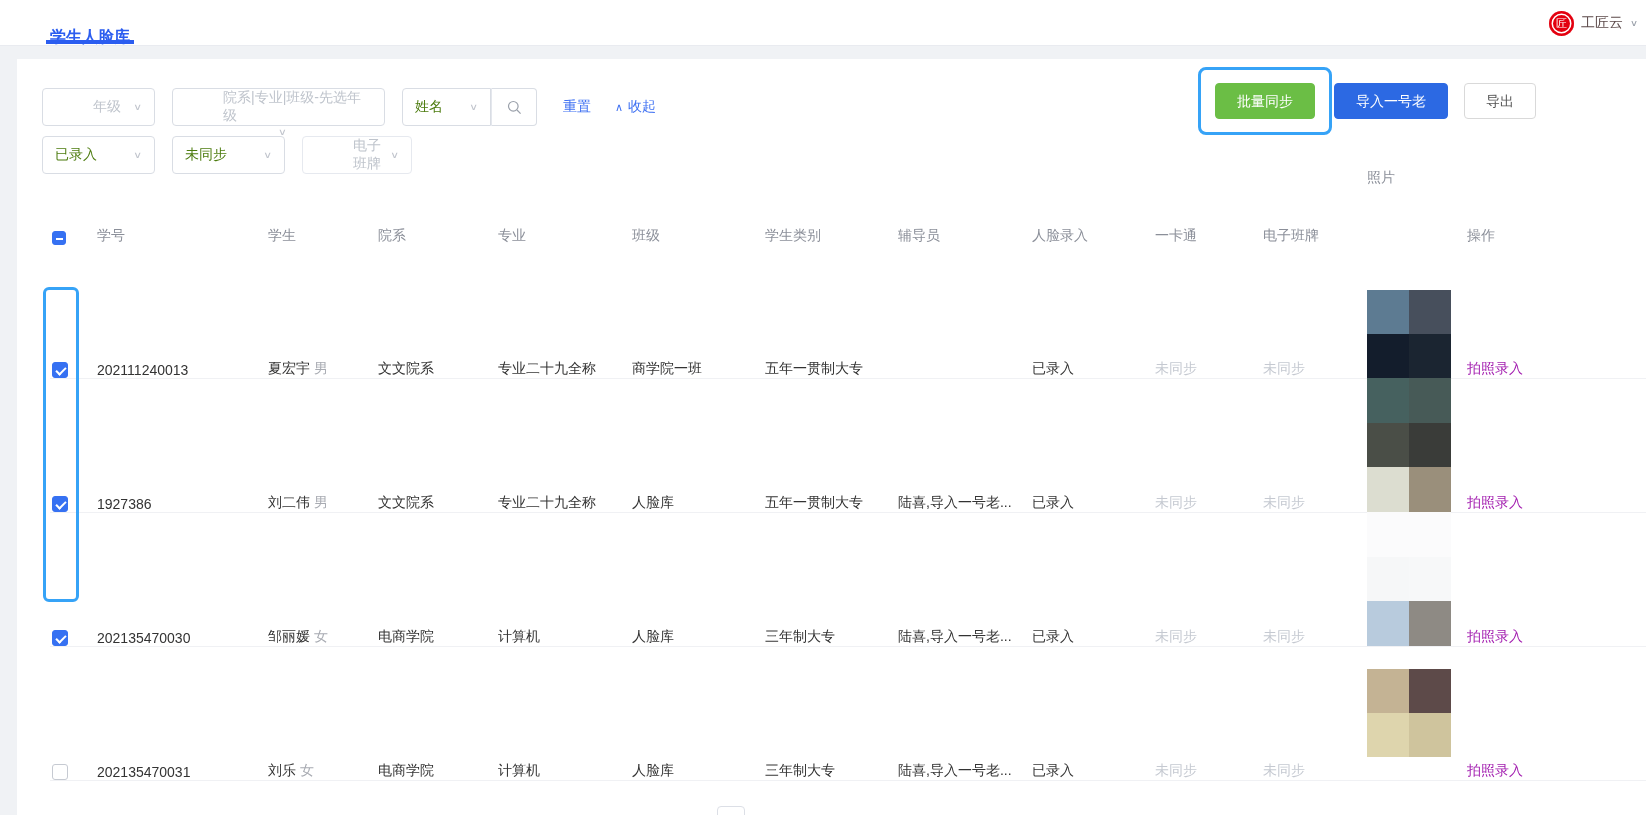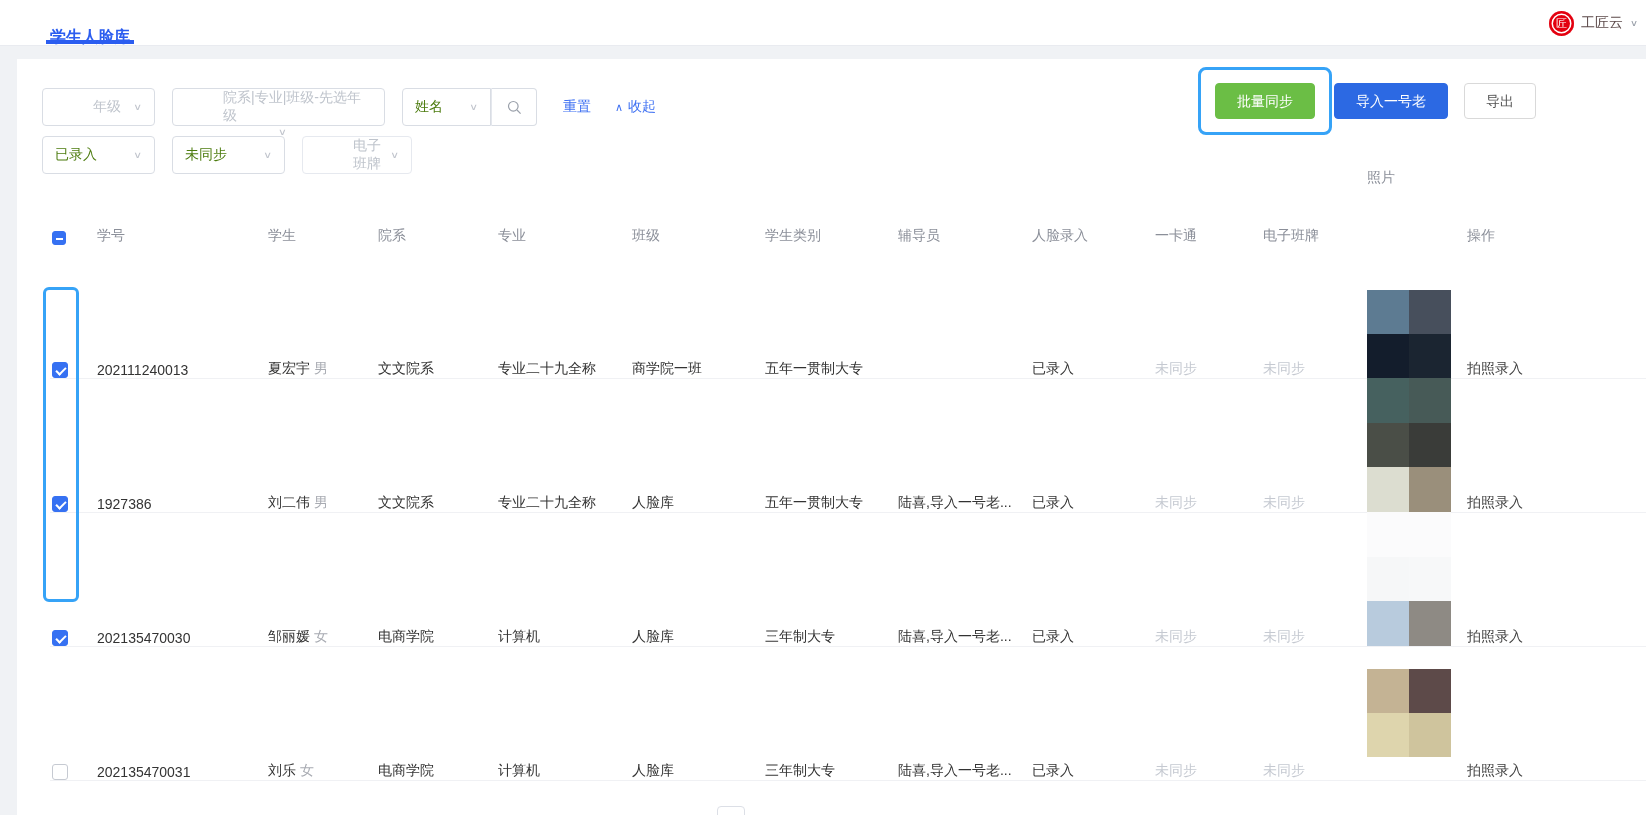--- a/index.html
+++ b/index.html
@@ -58,21 +58,21 @@
   .table { position:absolute; left:33px; top:141px; right:0; }
   .thead, .trow { display:flex; align-items:flex-end; }
   .thead { height:45px; color:#8b8f99; font-size:14px; }
   .trow { height:134px; border-bottom:1px solid #f0f1f4; font-size:14px; color:#333; }
   .td { flex:none; padding-right:6px; overflow:hidden; white-space:nowrap; }
   .c-check{width:47px;} .c-id{width:171px;} .c-name{width:110px;} .c-dept{width:120px;}
   .c-major{width:134px;margin-top:48px;} .c-class{width:133px;} .c-type{width:133px;} .c-counselor{width:134px;}
   .c-face{width:108px;} .c-card{width:108px;margin-left:15px;} .c-eclass{width:104px;} .c-photo{width:100px;} .c-action{width:130px;}
   .muted { color:#c5c9d1; }
   .gender { color:#a8abb2; margin-left:4px; }
-  .link { color:#404040; font-size:14px; }
+  .link { color:#a21caf; font-size:14px; }
 
   
   .cb { width:16px; height:16px; margin-left:2px; border-radius:3px; border:1px solid #c6cad2;
     background:#fff; display:inline-block; position:relative; vertical-align:middle; cursor:pointer; }
   .cb-sm { width:14px; height:14px; }
   .cb.is-checked, .cb.is-indeterminate { background:#3671f2; border-color:#3671f2; }
   .cb.is-checked::after { content:""; position:absolute; left:4.5px; top:1.5px; width:4px; height:8px;
     border:solid #fff; border-width:0 2px 2px 0; transform:rotate(45deg); }
   .cb.is-indeterminate::after { content:""; position:absolute; left:2.5px; top:5.5px; width:7px; height:2px; background:#fff; }
 

